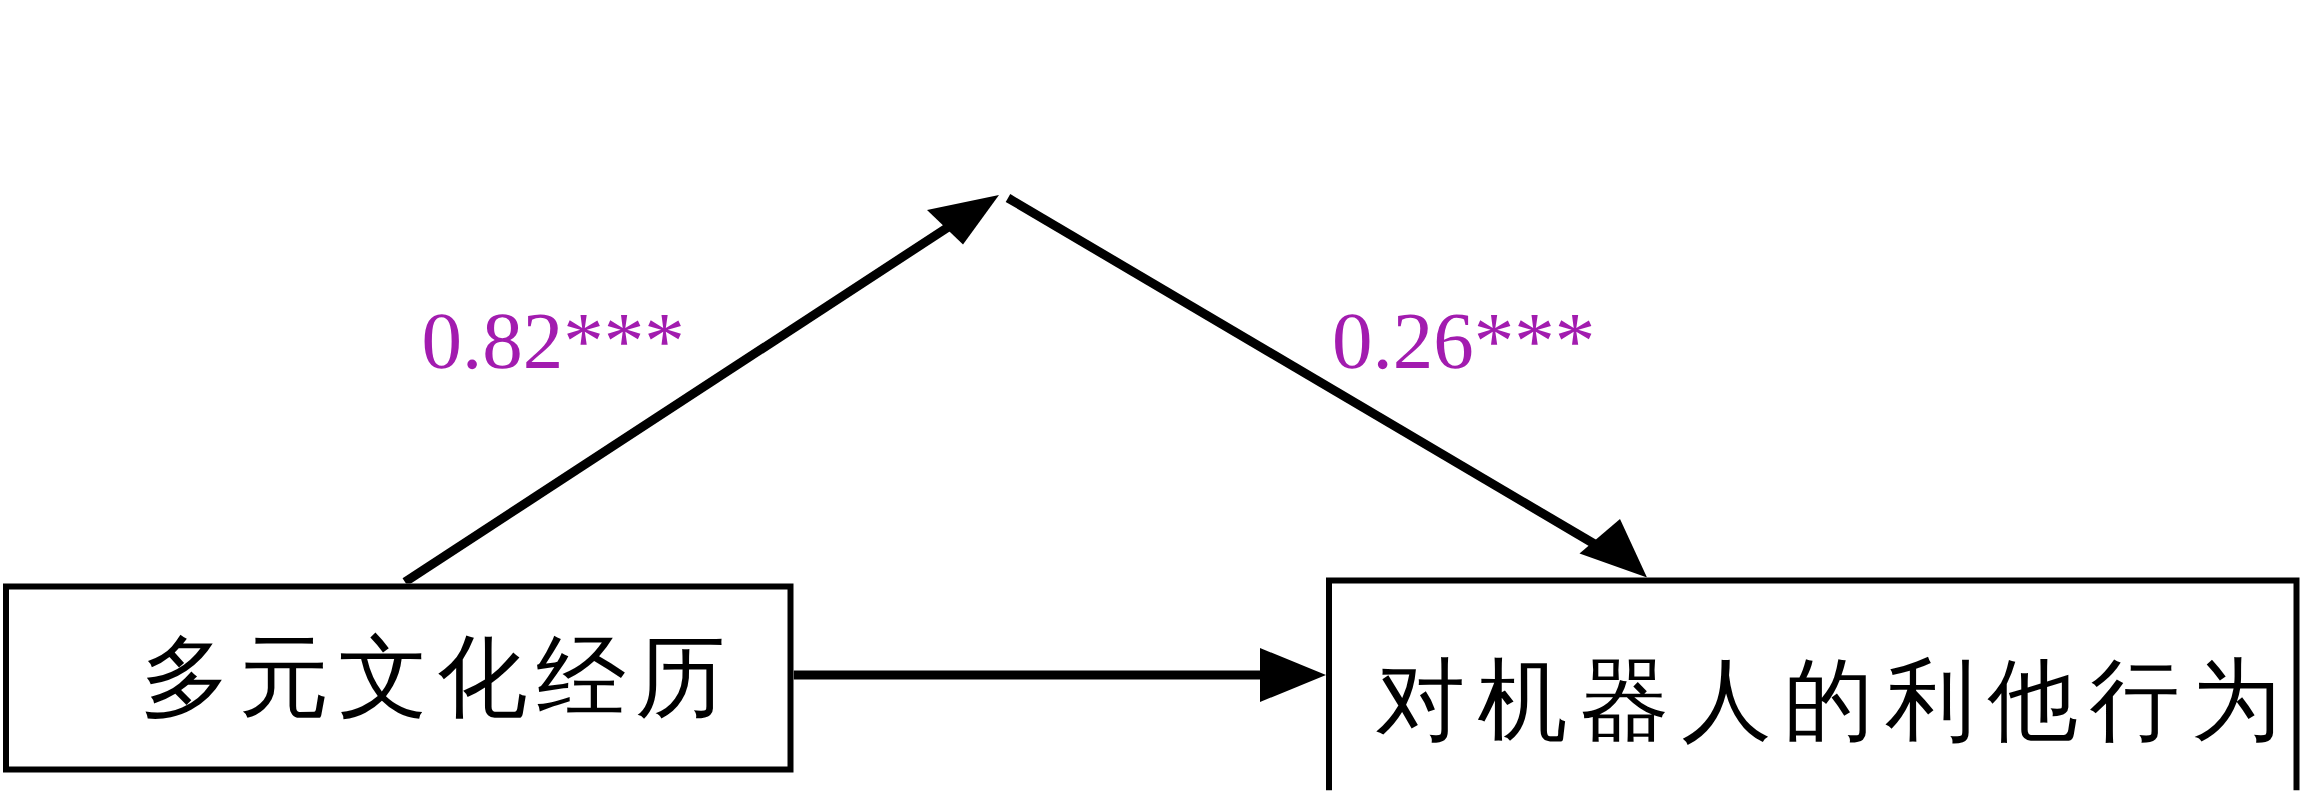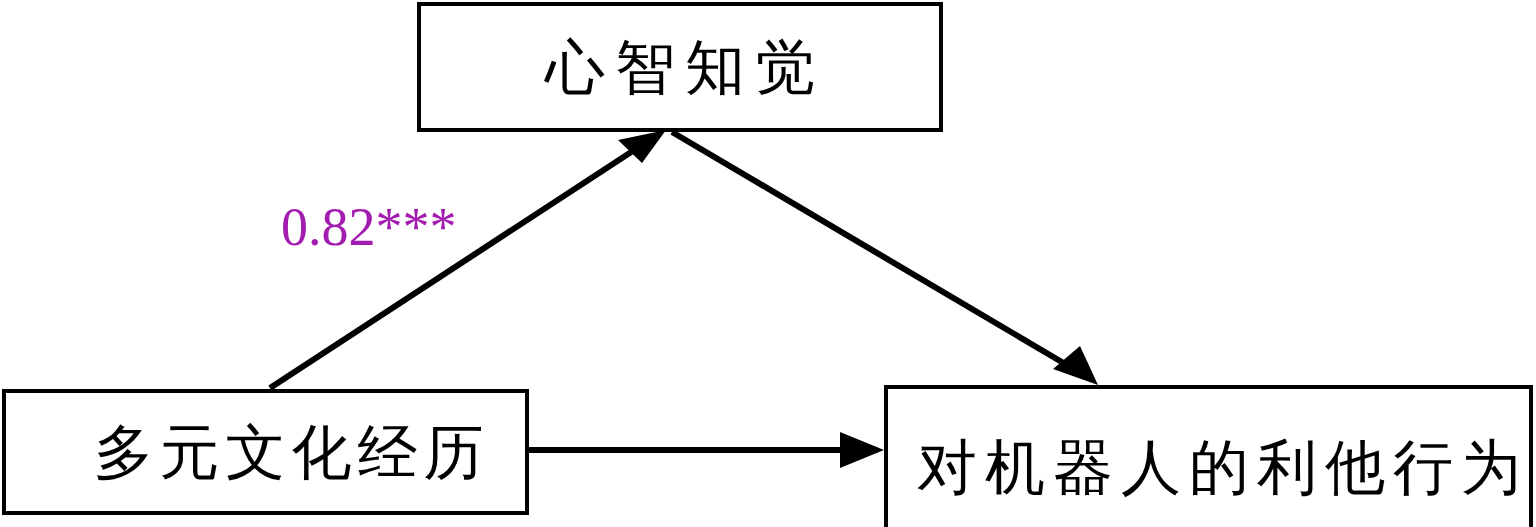--- a/index.html
+++ b/index.html
@@ -111,29 +111,27 @@
       <line x1="672" y1="132" x2="1072" y2="368" stroke="#000000" stroke-width="6"></line>
       <polygon points="1098,385 1053,369 1080,346" fill="#000000"></polygon>
     </g>
 
     <g>
       <line x1="529" y1="450" x2="858" y2="450" stroke="#000000" stroke-width="6"></line>
       <polygon points="884,450 840,432 840,468" fill="#000000"></polygon>
     </g>
   </svg>
 
-  <div class="node-box" id="node-mind-perception">
-    <span class="node-label">心智知觉</span>
-  </div>
 
   <div class="node-box" id="node-multicultural-experience">
     <span class="node-label">多元文化经历</span>
   </div>
 
   <div class="node-box" id="node-altruistic-behavior">
     <span class="node-label">对机器人的利他行为</span>
   </div>
 
   <div class="edge-label" id="label-a-path">0.82***</div>
 
+  <div class="edge-label" id="label-b-path">0.26***</div>
 
 
 </div>
 
 </body></html>

